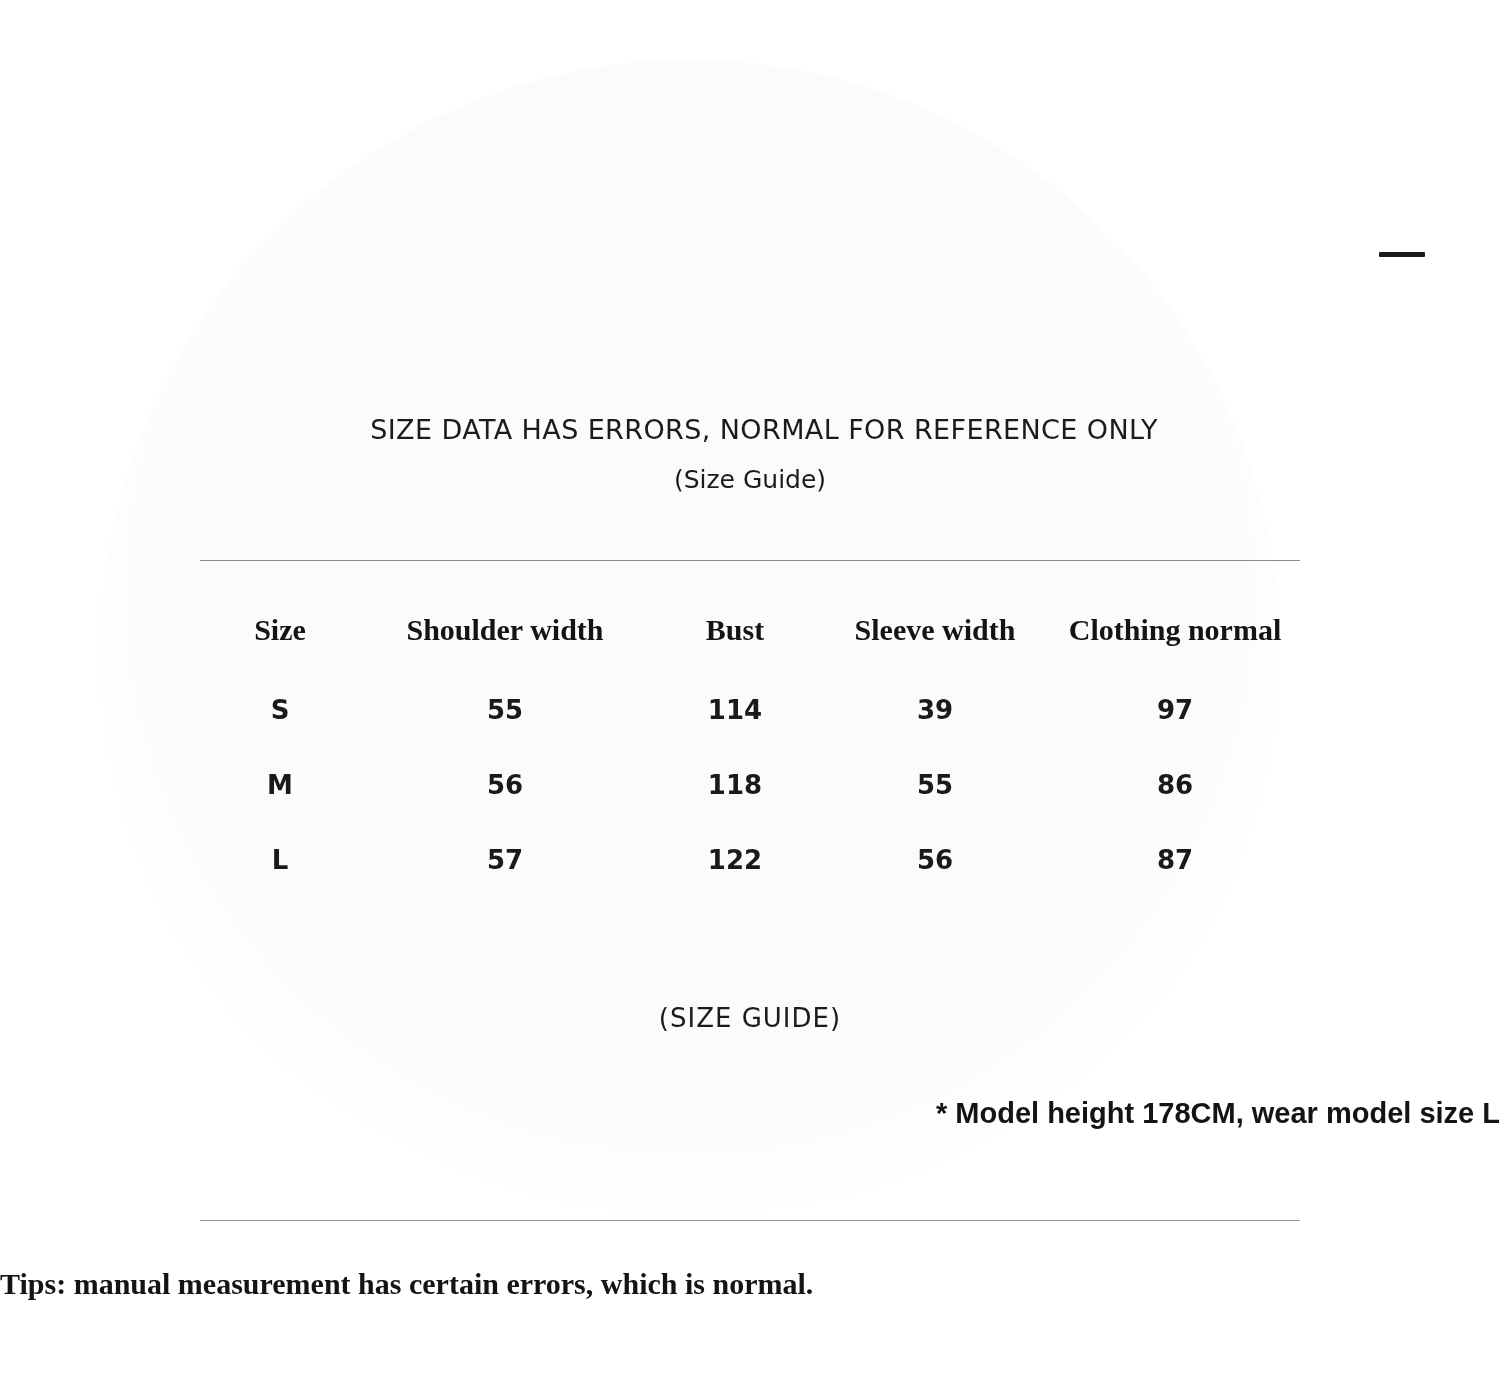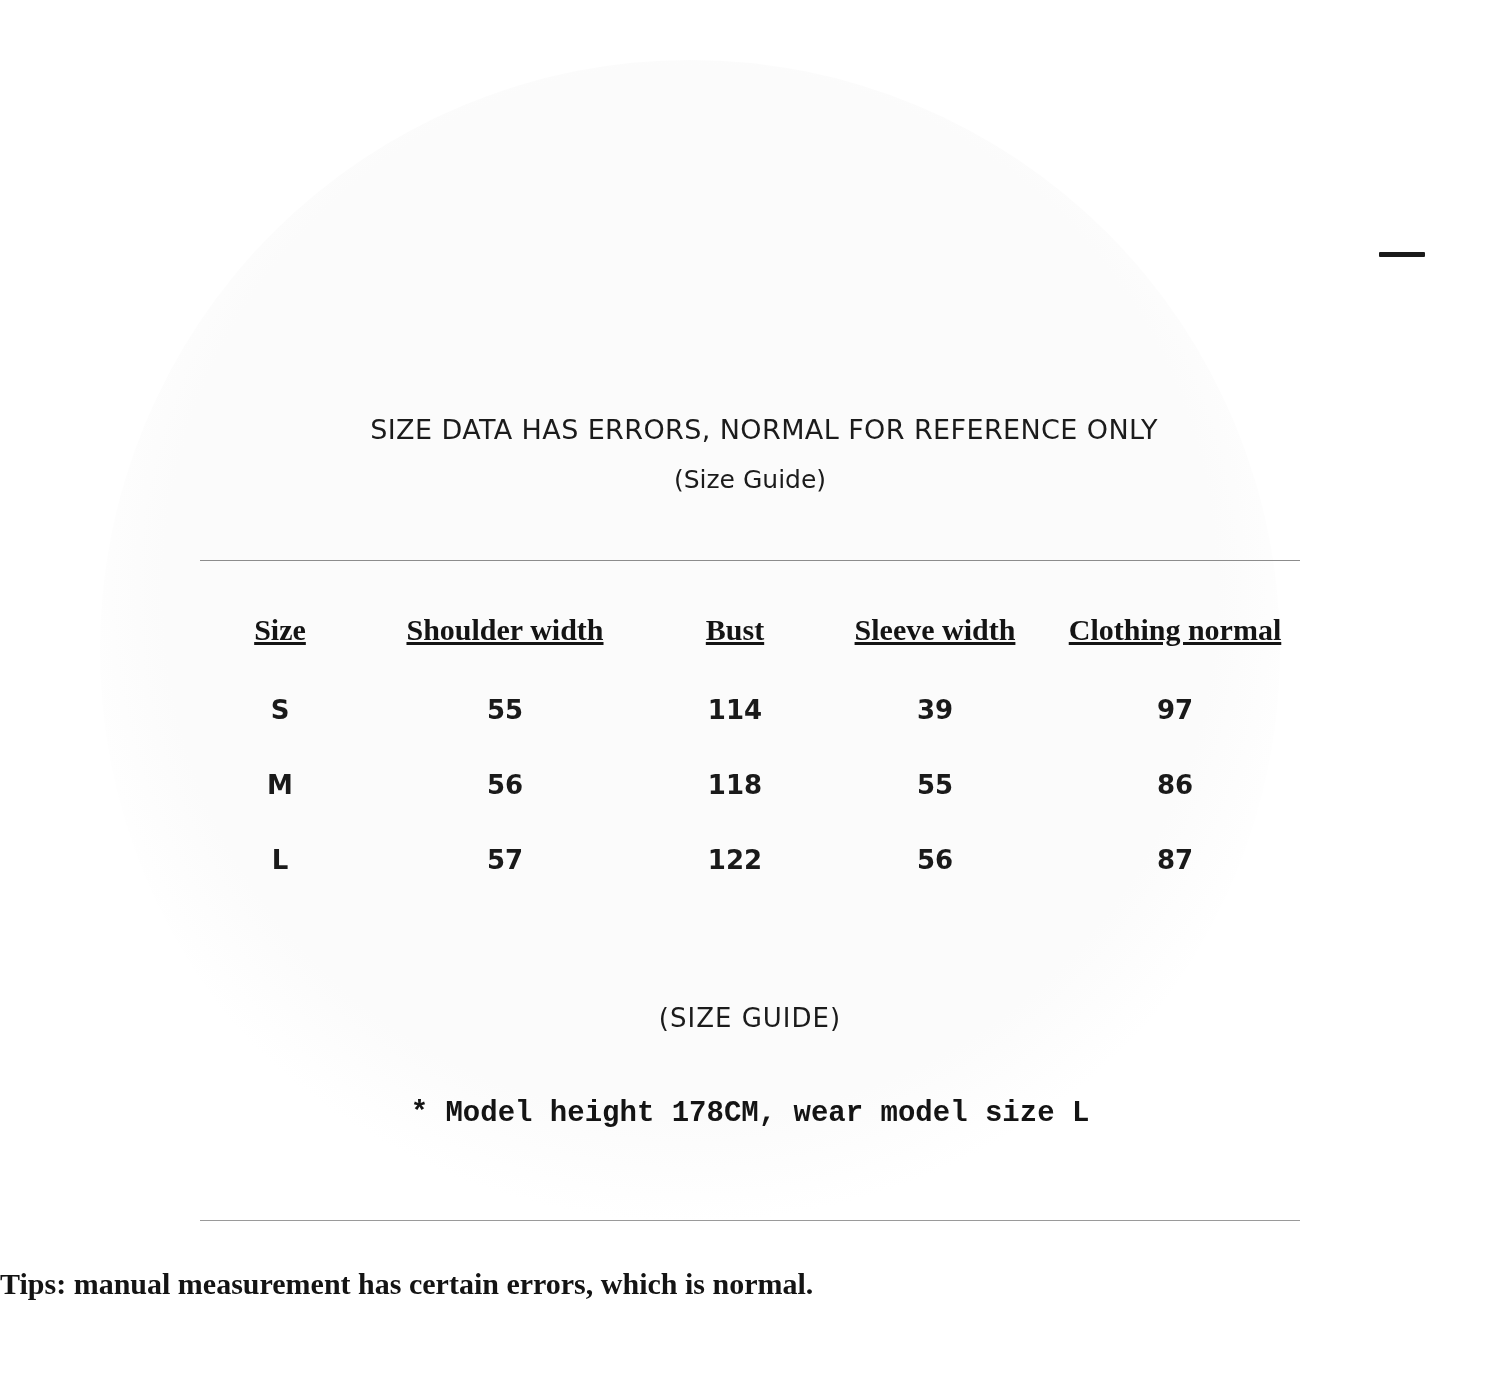--- a/index.html
+++ b/index.html
@@ -76,21 +76,20 @@
     table-layout: fixed;
   }
   table.size-table th {
     font-family: "Liberation Serif", serif;
     font-weight: 700;
     font-size: 30px;
     color: #141414;
     padding: 52px 0 0 0;
     text-align: center;
     white-space: nowrap;
-    text-decoration: underline;
   }
   table.size-table td {
     font-family: "DejaVu Sans", sans-serif;
     font-weight: 700;
     font-size: 26px;
     color: #1a1a1a;
     text-align: center;
     padding: 45px 0 0 0;
   }
   table.size-table tr.row-first td { padding-top: 48px; }
@@ -104,22 +103,22 @@
   .size-guide-2 {
     text-align: center;
     font-family: "DejaVu Sans", sans-serif;
     font-size: 26px;
     letter-spacing: 1px;
     color: #1b1b1b;
     margin-top: 128px;
   }
 
   .model-note {
-    text-align: center;
-    font-family: Liberation Mono, monospace;
+    text-align: right;
+    font-family: Liberation Sans, sans-serif;
     font-weight: 700;
     font-size: 29px;
     color: #141414;
     margin-top: 64px;
   }
 
   .rule-bottom {
     width: 1100px;
     height: 1px;
     background: #9a9a9a;

